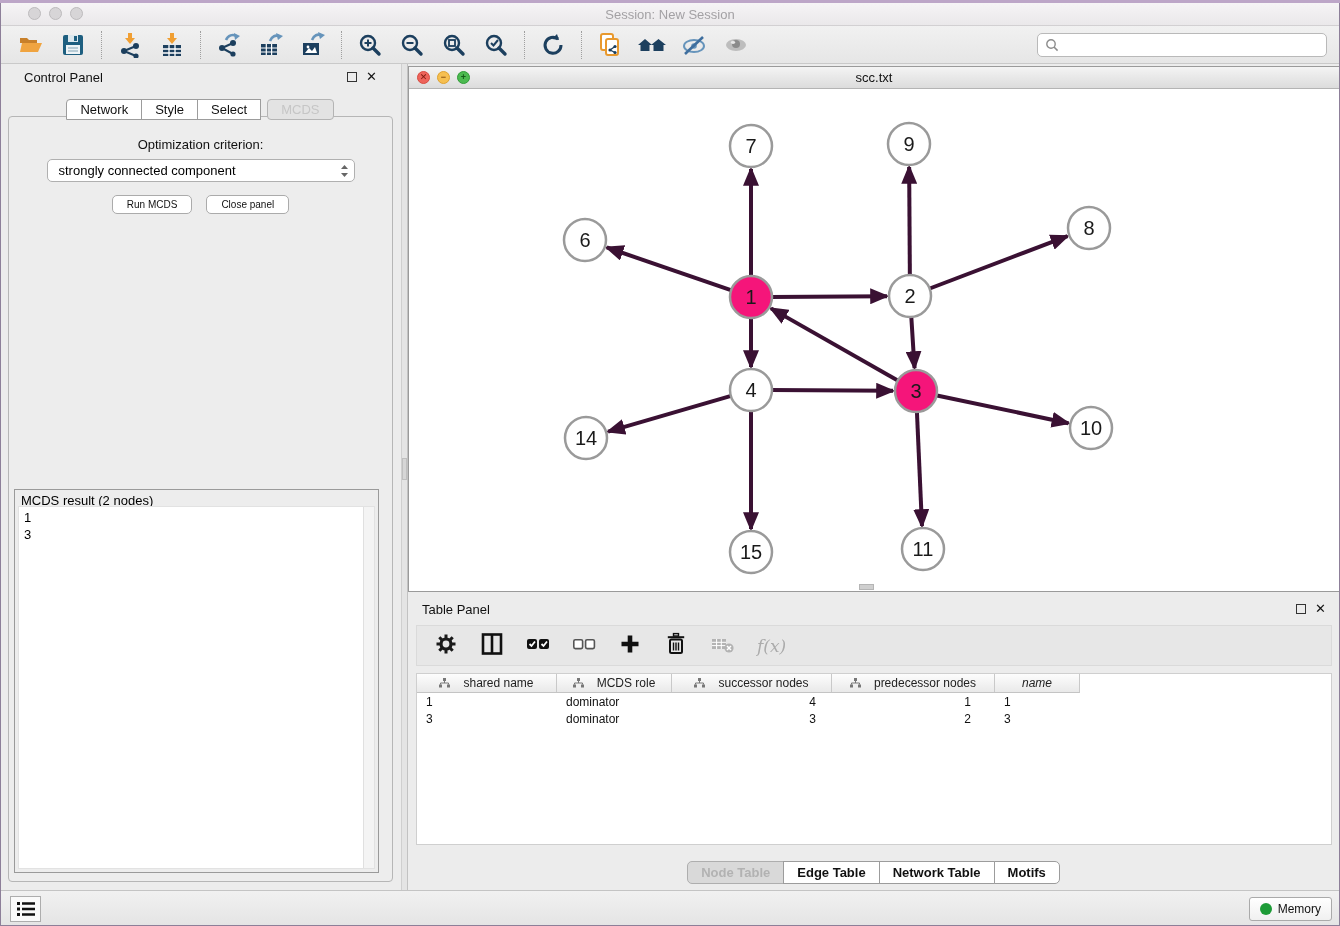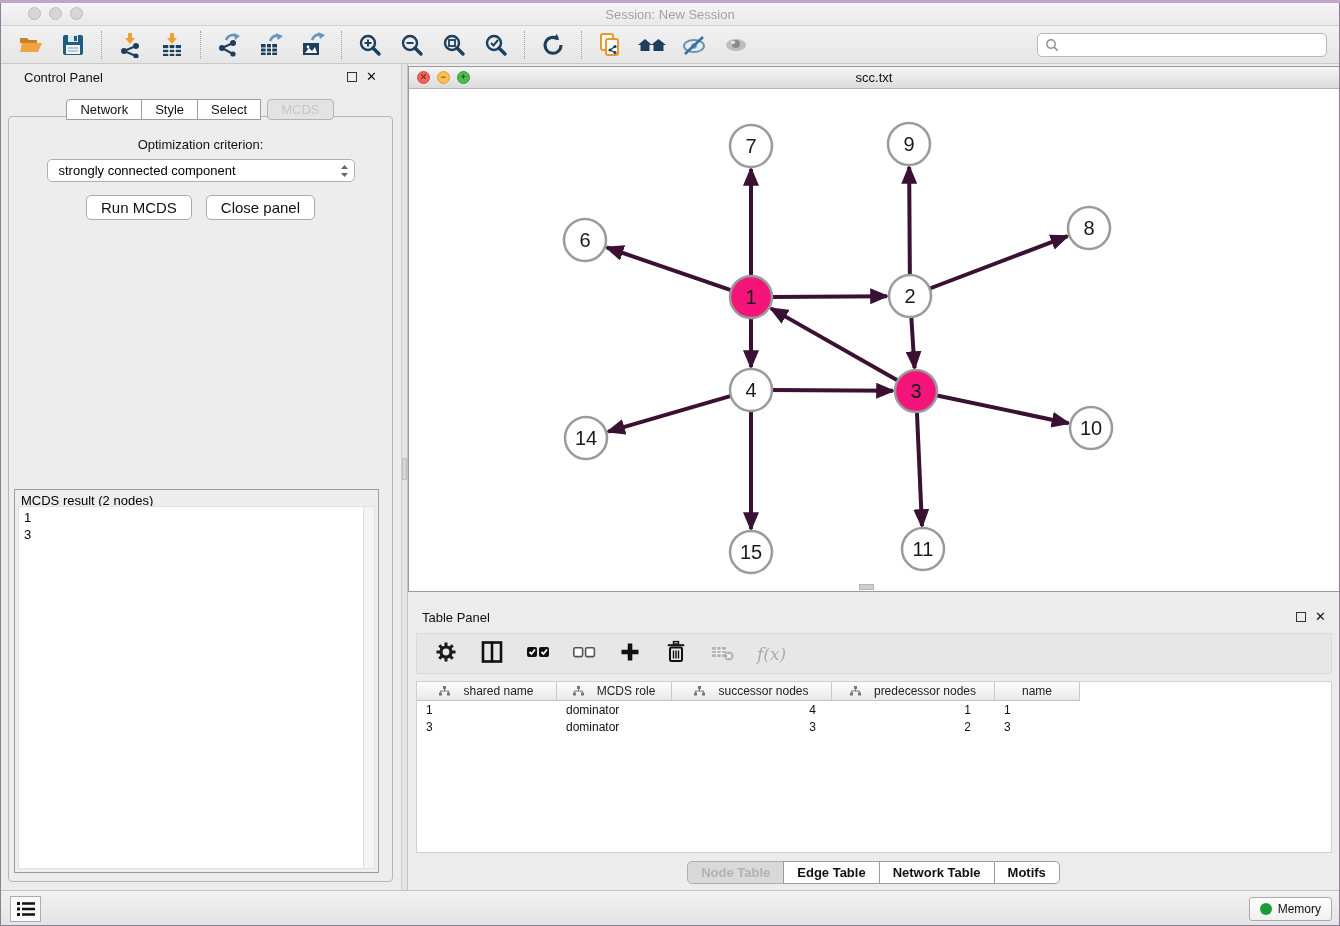--- a/index.html
+++ b/index.html
@@ -42,21 +42,21 @@
   .cp-tab { background:#fff; border:1px solid #9c9c9c; padding:2px 13px; font-size:13px; margin-left:-1px; color:#111; }
   .cp-tab:first-child { border-radius:4px 0 0 0; }
   .cp-tab.active { background:#e3e3e3; color:#c6c6c6; border:1px solid #b4b4b4; border-radius:4px; margin-left:6px; }
   .cp-box { position:absolute; left:8px; right:8px; top:52px; bottom:8px; border:1px solid #b6b6b6;
     border-radius:4px; background:#ededed; }
   .opt-label { text-align:center; margin-top:20px; font-size:13px; color:#111; }
   .dropdown { width:308px; height:23px; margin:7px auto 0; background:#fff; border:1px solid #b0b0b0;
     border-radius:5px; display:flex; align-items:center; padding:0 5px 0 11px; font-size:13px; }
   .dropdown .dd-label { flex:1; }
   .btn-row { display:flex; justify-content:center; gap:14px; margin-top:13px; }
-  .mac-btn { background:#fff; border:1px solid #ababab; border-radius:5px; font-size:15px;
+  .mac-btn { background:#fff; border:1px solid #ababab; border-radius:5px; font-size:10px;
     padding:3px 14px; color:#111; font-family:inherit; }
   .result-group { position:absolute; left:5px; right:13px; top:372px; bottom:8px;
     border:1px solid #9a9a9a; background:#ededed; padding:3px; }
   .result-legend { font-size:13px; padding:0 3px; }
   .result-inner { position:absolute; left:3px; right:3px; top:16px; bottom:3px; background:#fff;
     border:1px solid #e2e2e2; }
   .result-text { font-size:13px; padding:2px 5px; white-space:pre; line-height:17px; }
   .result-scroll { position:absolute; top:0; bottom:0; right:0; width:11px; background:#f4f4f4; border-left:1px solid #e0e0e0; }
 
   
@@ -77,21 +77,21 @@
   
   .table-panel { position:absolute; left:408px; top:596px; right:0; bottom:36px; background:#ececec; }
   .tp-toolbar { margin:3px 8px 0; height:41px; background:#e7e7e7; border:1px solid #dadada;
     display:flex; align-items:center; gap:20px; padding:0 16px; }
   .fx { font-family:"DejaVu Serif",serif; font-style:italic; font-size:17px; color:#ababab; }
   .tp-table { margin:7px 8px 0; background:#fff; border:1px solid #cfcfcf; height:172px; overflow:hidden; }
   .thead { display:flex; height:19px; background:linear-gradient(#fdfdfd,#e9e9e9);
     border-bottom:1px solid #c4c4c4; width:663px; border-right:1px solid #c9c9c9; }
   .th { display:flex; align-items:center; justify-content:center; gap:13px; font-size:12px; color:#222;
     border-right:1px solid #c9c9c9; }
-  .th:last-child { border-right:none; }
+  .th:last-child { border-right:none;font-style:italic; }
   .th:nth-child(1){ width:140px; } .th:nth-child(2){ width:115px; } .th:nth-child(3){ width:160px; }
   .th:nth-child(4){ width:163px; } .th:nth-child(5){ width:84px; }
   .tr { display:flex; height:17px; font-size:12px; color:#111; align-items:center; }
   .td { padding:0 9px; overflow:hidden; white-space:nowrap; }
   .td.c0 { width:140px; text-align:left; } .td.c1 { width:115px; text-align:left; }
   .td.c2 { width:160px; text-align:right; padding-right:16px; }
   .td.c3 { width:163px; text-align:right; padding-right:24px; }
   .td.c4 { width:84px; text-align:left; }
   .tp-tabs { position:absolute; left:0; right:0; bottom:6px; display:flex; justify-content:center; }
   .tp-tab { background:#fff; border:1px solid #9c9c9c; padding:3px 13px; font-size:13px; font-weight:600;
@@ -357,21 +357,21 @@
         <circle cx="342" cy="462" r="21" fill="#ffffff" stroke="#9a9a9a" stroke-width="2.5"></circle>
         <text x="342" y="469" text-anchor="middle" font-size="20" fill="#1a1a1a">15</text>
         <circle cx="514" cy="459" r="21" fill="#ffffff" stroke="#9a9a9a" stroke-width="2.5"></circle>
         <text x="514" y="466" text-anchor="middle" font-size="20" fill="#1a1a1a">11</text>
       </svg>
     <div class="net-grab"></div>
   </div>
 </div>
 
 <div class="table-panel">
-  <div class="panel-head" style="padding:0 14px;margin-top:8px;">
+  <div class="panel-head" style="padding:0 14px;">
     <span class="panel-title">Table Panel</span>
     <span class="win-ctrls">
       <span class="float-ico"></span>
       <span class="close-ico">✕</span>
     </span>
   </div>
   <div class="tp-toolbar">
     <span>
       <svg width="26" height="26" viewBox="0 0 26 26">
         <circle cx="13" cy="13" r="5" fill="none" stroke="#1a1a1a" stroke-width="3.2"></circle>

